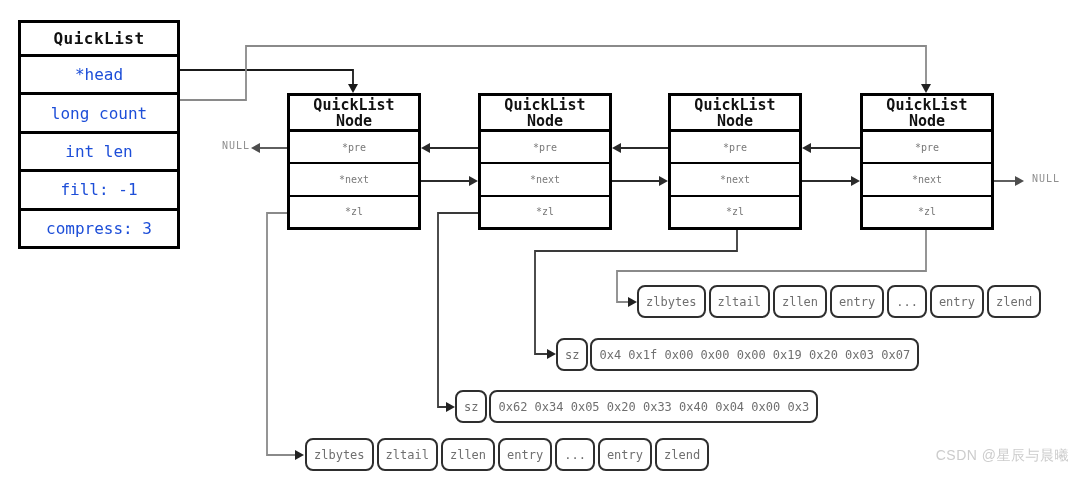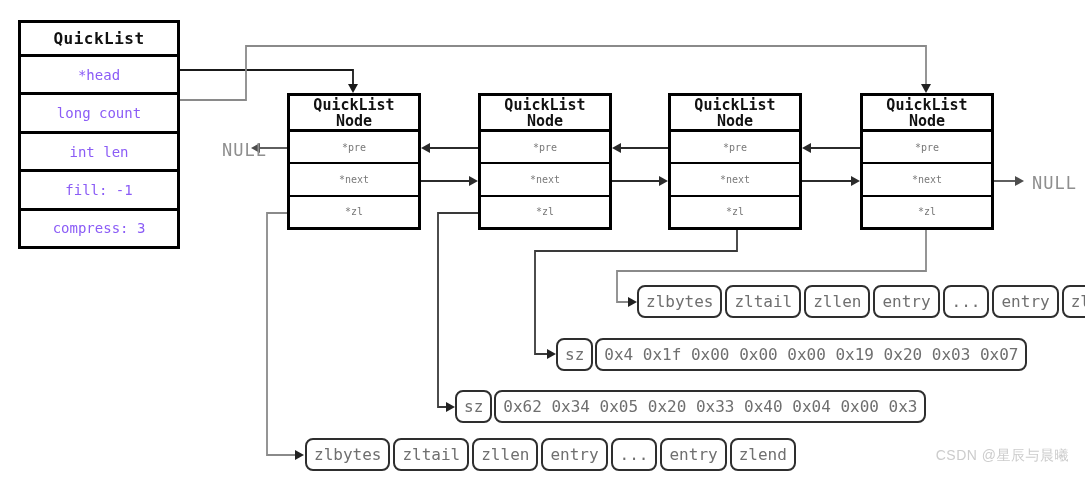--- a/index.html
+++ b/index.html
@@ -14,44 +14,44 @@
   }
   .ql-box{left:18px;top:20px;width:162px;height:229px;}
   .ql-title{
     height:31px;flex:0 0 31px;border-bottom:3px solid #000000;
     display:flex;align-items:center;justify-content:center;
     font-weight:bold;font-size:16px;color:#111111;letter-spacing:0.5px;
   }
   .ql-field{
     flex:1;border-bottom:3px solid #000000;
     display:flex;align-items:center;justify-content:center;
-    font-size:14px;color:#8b5cf6;
+    font-size:16px;color:#1d4ed8;
   }
   .ql-field:last-child{border-bottom:none;}
   .node-box{top:93px;width:134px;height:137px;}
   .node-head{
     flex:0 0 33px;border-bottom:3px solid #000000;
     display:flex;flex-direction:column;align-items:center;justify-content:center;
     font-weight:bold;font-size:15px;line-height:16px;color:#111111;
   }
   .node-field{
     flex:1;border-bottom:2px solid #000000;
     display:flex;align-items:center;justify-content:center;
     font-size:10px;color:#787878;
   }
   .node-field:last-child{border-bottom:none;}
   .null-label{
-    position:absolute;z-index:2;font-size:17px;color:#8f8f8f;letter-spacing:1px;
+    position:absolute;z-index:2;font-size:10px;color:#8f8f8f;letter-spacing:1px;
   }
   .zlrow{position:absolute;z-index:2;display:flex;gap:3px;}
   .zlcell{
     box-sizing:border-box;height:33px;background:#ffffff;
     border:2px solid #2e2e2e;border-radius:8px;padding:2px 7px;
     display:flex;align-items:center;justify-content:center;
-    font-size:16px;color:#6f6f6f;white-space:nowrap;
+    font-size:12px;color:#6f6f6f;white-space:nowrap;
   }
   .watermark{
     position:absolute;z-index:2;right:16px;top:447px;
     font-family:"Liberation Sans","DejaVu Sans",sans-serif;
     font-size:14px;color:#cccccc;letter-spacing:0.5px;
   }
 </style>
 </head>
 <body>
 

